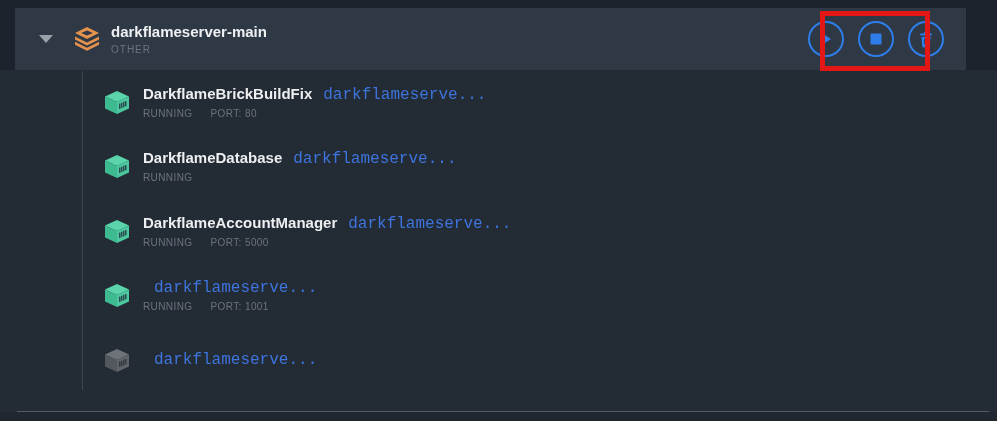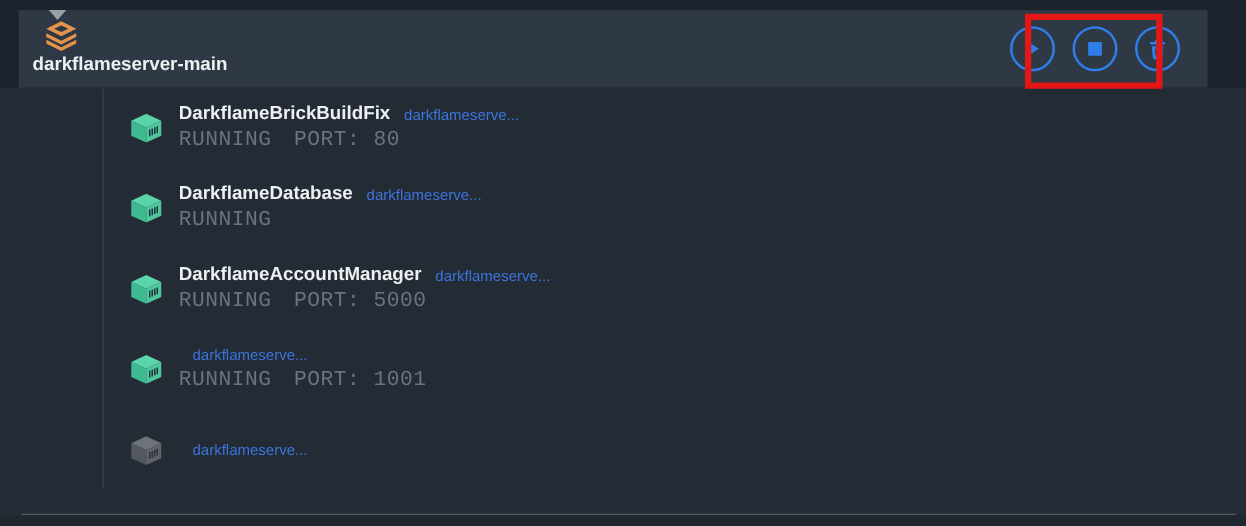--- a/index.html
+++ b/index.html
@@ -11,21 +11,21 @@
   }
 
   
   .header-band {
     position:absolute; top:0; left:0; width:997px; height:70px;
     background:#1c232c;
   }
   .stack-header {
     position:absolute; top:8px; left:15px; width:951px; height:62px;
     background:#2e3945;
-    display:flex; align-items:flex-start;flex-direction:column;
+    display:flex; align-items:center;
   }
   .chevron {
     width:0; height:0; margin-left:24px;
     border-left:7px solid transparent;
     border-right:7px solid transparent;
     border-top:8px solid #99a0a8;
     cursor:pointer;
   }
   .stack-icon { margin-left:21px; width:26px; height:27px; display:block; }
   .titles { margin-left:11px; display:flex; flex-direction:column; }
@@ -52,24 +52,24 @@
     position:absolute; left:82px; top:71px; width:1px; height:319px;
     background:#3c444e;
   }
   .rows { position:absolute; top:85px; left:0; width:997px; }
   .row {
     height:34px; margin-bottom:30.5px; padding-left:104px;
     display:flex; align-items:center; cursor:pointer;
   }
   .box-icon { width:26px; height:23px; display:block; flex:0 0 26px; }
   .row-text { margin-left:13px; display:flex; flex-direction:column; }
-  .row-line1 { display:flex; align-items:flex-end; }
+  .row-line1 { display:flex; align-items:flex-start; }
   .c-name { color:#edeff1; font-size:15px; font-weight:700; line-height:16px; white-space:nowrap; }
-  .c-link { color:#3d74dd; font-size:12px; margin-left:11px; text-decoration:none; white-space:nowrap; }
-  .row-line2 { margin-top:4px; font-size:17px; color:#6c737d; letter-spacing:0.4px;font-family:Liberation Mono, monospace; }
+  .c-link { color:#3d74dd; font-size:16px; margin-left:11px; text-decoration:none; white-space:nowrap;font-family:Liberation Mono, monospace; }
+  .row-line2 { margin-top:4px; font-size:10px; color:#6c737d; letter-spacing:0.4px; }
   .c-port { margin-left:18px; }
 
   
   .f-top  { fill:#5bd3ab; }
   .f-left { fill:#3eba90; }
   .f-right{ fill:#4cc79e; }
   .stripe { stroke:#223040; stroke-width:1.2; }
   .row[data-state="exited"] .f-top  { fill:#6e737a; }
   .row[data-state="exited"] .f-left { fill:#53585f; }
   .row[data-state="exited"] .f-right{ fill:#5f646b; }
@@ -91,20 +91,21 @@
 <div class="header-band">
   <div class="stack-header">
     <span class="chevron"></span>
     <svg class="stack-icon" viewBox="0 0 26 27">
       <path fill="#e5924d" fill-rule="evenodd" d="M13,1 L25,7 L13,13 L1,7 Z M13,4.4 L18.8,7 13,9.6 7.2,7 Z"></path>
       <path fill="#e5924d" d="M1,10.6 L13,16.6 L25,10.6 L25,13.6 L13,19.6 L1,13.6 Z"></path>
       <path fill="#e5924d" d="M1,15.8 L13,21.8 L25,15.8 L25,18.8 L13,24.8 L1,18.8 Z"></path>
     </svg>
     <div class="titles">
       <div class="stack-title">darkflameserver-main</div>
+      <div class="stack-type">OTHER</div>
     </div>
     <div class="actions">
       <button class="action-btn">
         <svg width="12" height="14" viewBox="0 0 12 14">
           <polygon points="2,1 11,7 2,13" fill="#2e7de8"></polygon>
         </svg>
       </button>
       <button class="action-btn">
         <svg width="12" height="12" viewBox="0 0 12 12">
           <rect x="0.5" y="0.5" width="11" height="11" rx="1" fill="#2e7de8"></rect>

